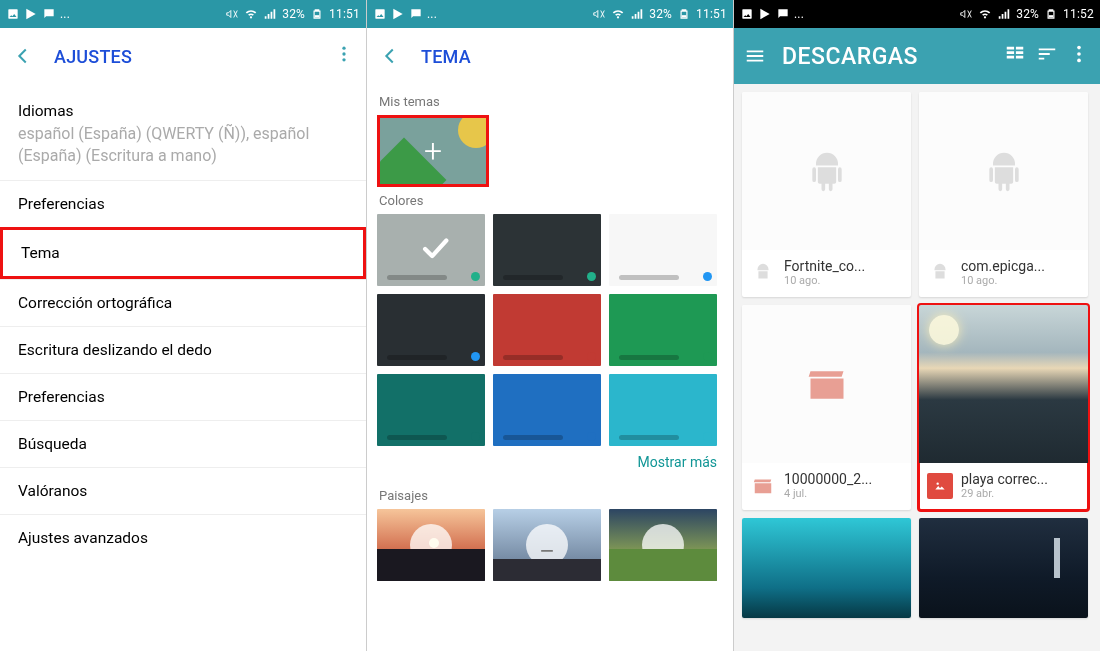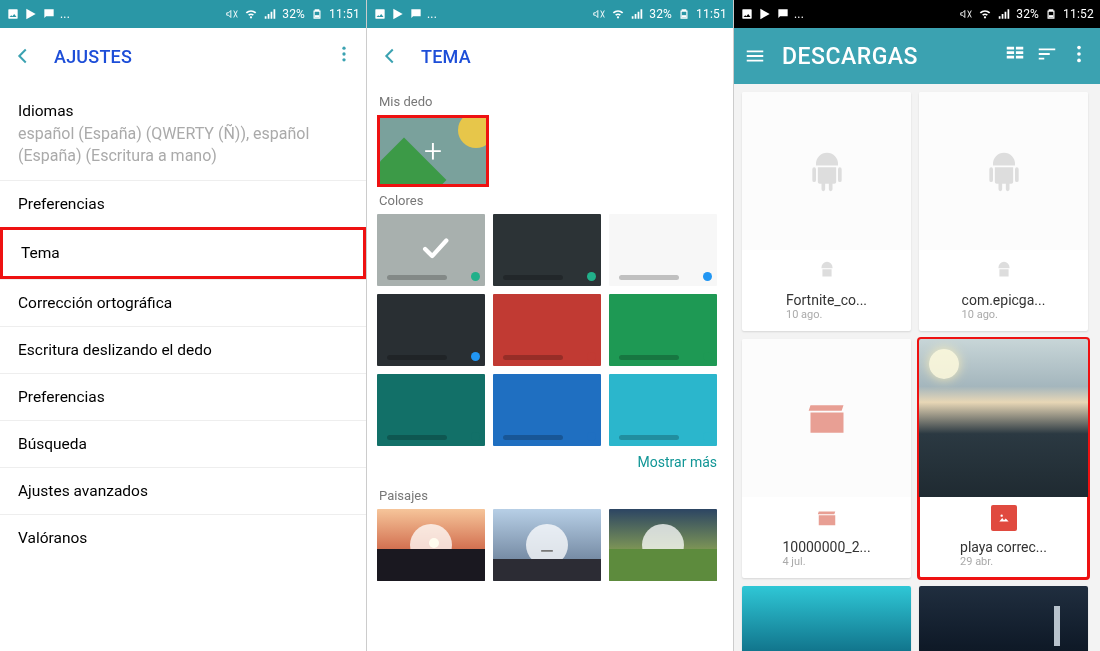--- a/index.html
+++ b/index.html
@@ -70,21 +70,21 @@
   .dl-appbar { height: 56px; background: #3ba2b1; color: #fff; display:flex; align-items:center; padding: 0 10px; gap:10px; }
   .dl-appbar .title { font-size: 23px; font-weight: 500; letter-spacing: 0.5px; margin-left:6px; }
   .dl-appbar .spacer { flex:1; }
   .dl-appbar svg { width:22px; height:22px; fill:#fff; }
   .dl-appbar .hamb { display:flex; align-items:center; }
 
   .dl-body { background:#f3f3f3; height: calc(651px - 28px - 56px); padding: 8px 8px; overflow:hidden; }
   .dl-grid { display:flex; flex-wrap:wrap; gap:8px; }
   .card { width: 169px; background:#fff; border-radius:2px; box-shadow: 0 1px 2px rgba(0,0,0,0.12); overflow:hidden; }
   .card .thumb { height: 158px; background:#fcfcfc; display:flex; align-items:center; justify-content:center; }
-  .card .info { display:flex; align-items:center; gap:8px; padding: 8px 8px 10px 8px; flex-direction: column; }
+  .card .info { display:flex; align-items:center; gap:8px; padding: 8px 8px 10px 8px; }
   .card .info .iconbox { width:26px; height:26px; display:flex; align-items:center; justify-content:center; flex-shrink:0; }
   .card .info .name { font-size:14px; color:#333; white-space:nowrap; overflow:hidden; text-overflow:ellipsis; }
   .card .info .date { font-size:11px; color:#aaa; }
   .card .info .textcol { min-width:0; }
   .card.highlight { outline: 3px solid #e11; outline-offset: -1px; }
 
   .android-ic { width:44px; height:44px; fill:#ddd; }
   .clap-ic { width:44px; height:44px; fill:#e89f94; }
   .img-red { width:26px; height:26px; background:#e04a3f; border-radius:2px; display:flex; align-items:center; justify-content:center; }
   .img-red svg { width:16px; height:14px; fill:#fff; }
@@ -168,24 +168,24 @@
       <div class="settings-item">
         <div class="label">Escritura deslizando el dedo</div>
       </div>
       <div class="settings-item">
         <div class="label">Preferencias</div>
       </div>
       <div class="settings-item">
         <div class="label">Búsqueda</div>
       </div>
       <div class="settings-item">
+        <div class="label">Valóranos</div>
+      </div>
+      <div class="settings-item">
         <div class="label">Ajustes avanzados</div>
-      </div>
-      <div class="settings-item">
-        <div class="label">Valóranos</div>
       </div>
     </div>
   </div>
 
   <div class="panel p2">
     <div class="statusbar">
       <div class="left">
         <svg viewBox="0 0 24 24">
             <path d="M5 4h14a1 1 0 011 1v14a1 1 0 01-1 1H5a1 1 0 01-1-1V5a1 1 0 011-1zm1 13h12l-4-5-3 4-2-2-3 3z"></path>
           </svg>
@@ -219,21 +219,21 @@
     <div class="header">
       <span class="back">
         <svg viewBox="0 0 24 24">
             <polyline points="15 5 8 12 15 19"></polyline>
           </svg>
       </span>
       <span class="title">TEMA</span>
     </div>
 
     <div class="content">
-      <div class="section-label">Mis dedo</div>
+      <div class="section-label">Mis temas</div>
       <div class="add-theme">
         <div class="sky"></div>
           <div class="sun"></div>
           <div class="hill"></div>
         <div class="plus">+</div>
       </div>
 
       <div class="section-label">Colores</div>
       <div class="grid3" id="color-grid">
           <div class="tile" style="background: rgb(168, 176, 174);">

